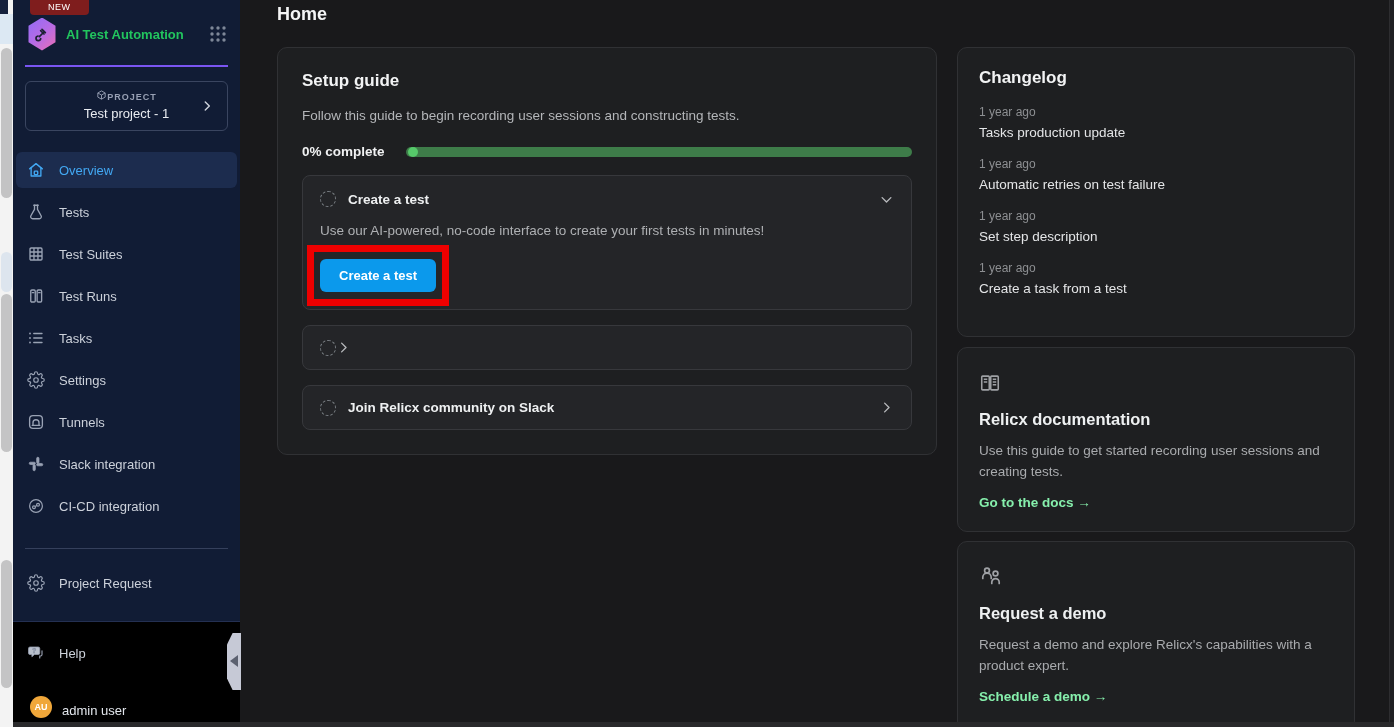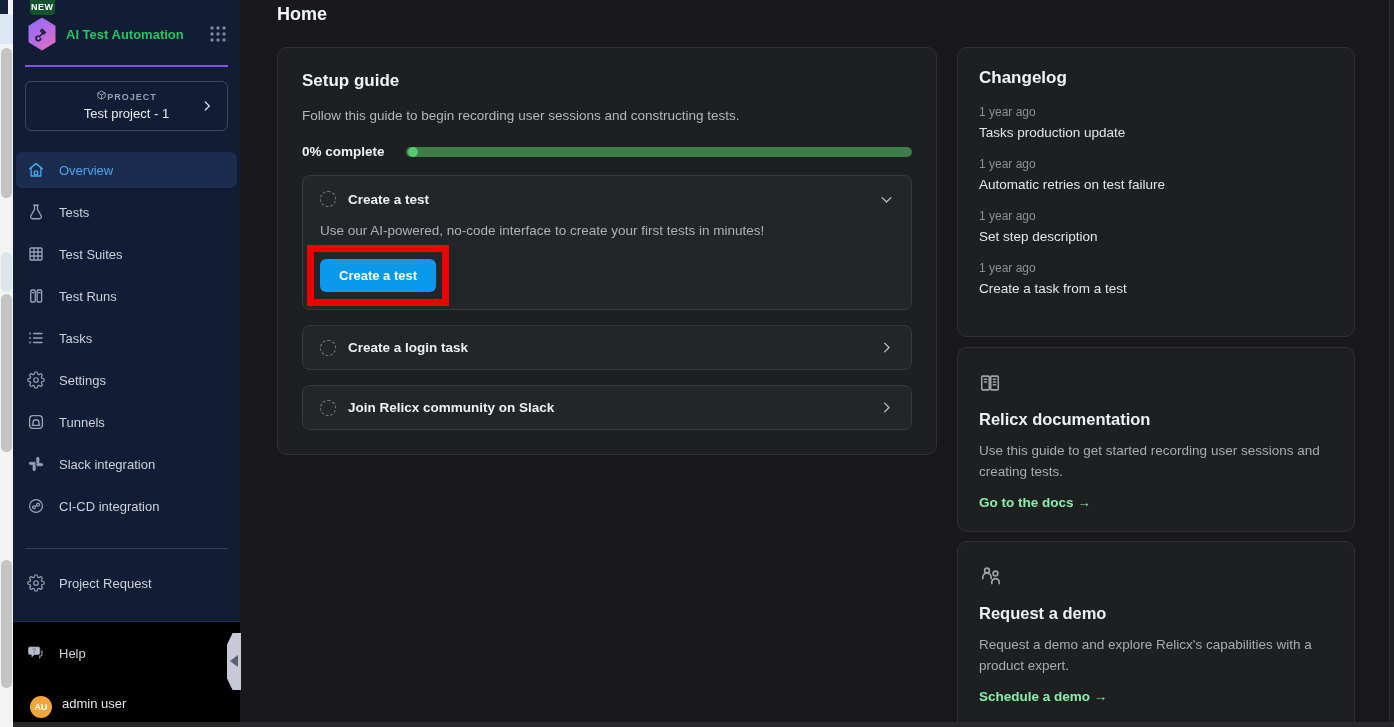--- a/index.html
+++ b/index.html
@@ -13,22 +13,22 @@
   .ls-topsq { position:absolute; left:0; top:0; width:8px; height:16px; background:#14203c; }
   .ls-blue1 { top:14px; height:30px; background:#dce8f3; border-radius:0; left:0; width:13px; }
   .ls-g1 { top:48px; height:150px; background:#c3c3c4; }
   .ls-blue2 { top:252px; height:40px; background:#dde5ee; }
   .ls-g2 { top:294px; height:158px; background:#c4c4c5; }
   .ls-g3 { top:560px; height:128px; background:#c4c4c5; }
 
   
   .sidebar { position:absolute; left:13px; top:0; width:227px; height:722px;
     background:#111c35; z-index:2; }
-  .new-badge { position:absolute; left:17px; top:0; background:#14532d; color:#fff;
-    font-size:9px; font-weight:bold; letter-spacing:.5px; padding:2px 1px 3px;
+  .new-badge { position:absolute; left:17px; top:0; background:#7f1d1d; color:#fff;
+    font-size:9px; font-weight:normal; letter-spacing:.5px; padding:2px 18px 3px;
     border-radius:0 0 4px 4px; }
   .brand-row { position:absolute; left:14px; top:14px; width:200px; height:40px;
     display:flex; align-items:center; }
   .logo-hex { width:30px; height:33px; flex:0 0 30px;
     clip-path:polygon(50% 0,95% 25%,95% 75%,50% 100%,5% 75%,5% 25%);
     background:linear-gradient(135deg,#8f6cf6 0%,#b66be6 50%,#ef6fb0 100%);
     display:flex; align-items:center; justify-content:center; }
   .brand-title { margin-left:9px; flex:1; color:#22c55e; font-size:13px; font-weight:bold; line-height:15px; }
   .grid-icon { width:18px; height:18px; cursor:pointer; }
   .brand-underline { position:absolute; left:12px; top:65px; width:203px; height:2px; background:#7a55f2; }
@@ -46,21 +46,21 @@
   .menu-item .mi-icon { width:18px; height:18px; margin-right:14px; display:flex; align-items:center; justify-content:center; }
   .menu-item.active { background:#1c2c4e; color:#42a8f3; }
   .mi-icon svg { stroke:#99a2b4; }
   .menu-item.active .mi-icon svg { stroke:#42a8f3; }
   .side-divider { position:absolute; left:12px; top:548px; width:203px; height:1px; background:#35405c; }
   .proj-settings { position:absolute; left:3px; top:565px; width:221px; }
 
   .sidebar-bottom { position:absolute; left:0; top:621px; width:227px; height:101px;
     background:#000000; border-top:1px solid #243052; }
   .help-item { position:absolute; left:3px; top:13px; width:200px; }
-  .user-row { position:absolute; left:17px; top:74px; display:flex; align-items:flex-start; cursor:pointer; }
+  .user-row { position:absolute; left:17px; top:74px; display:flex; align-items:flex-end; cursor:pointer; }
   .avatar { width:22px; height:22px; border-radius:50%; background:#f0a73a; color:#fff;
     font-size:9px; font-weight:bold; display:flex; align-items:center; justify-content:center; }
   .user-name { margin-left:10px; color:#e2e6ec; font-size:13px; }
 
   .collapse-handle { position:absolute; right:-1px; top:633px; width:14px; height:57px;
     background:#c6c9d6; z-index:3; cursor:pointer;
     clip-path:polygon(40% 0,100% 0,100% 100%,40% 100%,0 80%,0 20%); }
   .collapse-handle .tri { position:absolute; left:3px; top:22px; width:0; height:0;
     border-top:6px solid transparent; border-bottom:6px solid transparent; border-right:8px solid #5c6170; }
 
@@ -317,21 +317,20 @@
           </svg>
       </div>
       <div class="step-desc">Use our AI-powered, no-code interface to create your first tests in minutes!</div>
       <div class="red-box">
         <button class="blue-btn">Create a test</button>
       </div>
     </div>
 
     <div class="step step-row">
       <span class="dashed-circle"></span>
-      <span class="step-title">Create a login task</span>
       <svg width="15" height="15" viewBox="0 0 24 24" fill="none" stroke="#b7b9bc" stroke-width="2.2" stroke-linecap="round" stroke-linejoin="round">
           <polyline points="9 5 16 12 9 19"></polyline>
         </svg>
     </div>
 
     <div class="step step-row">
       <span class="dashed-circle"></span>
       <span class="step-title">Join Relicx community on Slack</span>
       <svg width="15" height="15" viewBox="0 0 24 24" fill="none" stroke="#b7b9bc" stroke-width="2.2" stroke-linecap="round" stroke-linejoin="round">
           <polyline points="9 5 16 12 9 19"></polyline>

